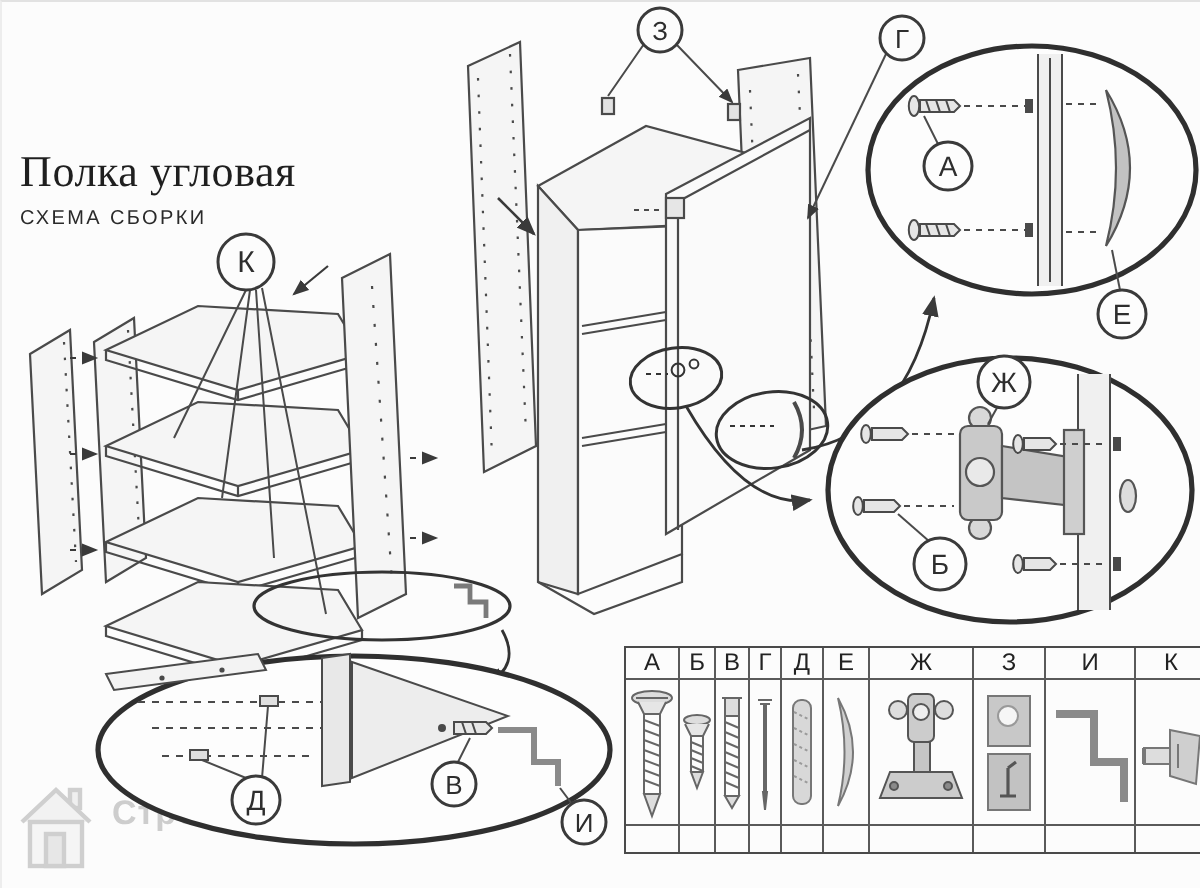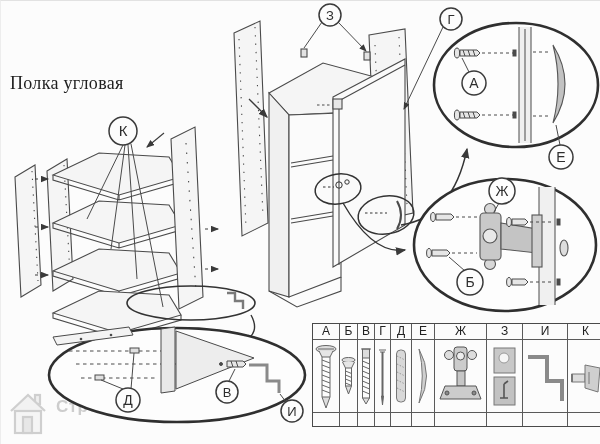--- a/index.html
+++ b/index.html
@@ -4,21 +4,21 @@
 <style>
   html,body{margin:0;padding:0;background:#ffffff;}
   .page{
     position:relative;width:600px;height:444px;overflow:hidden;
     background:#fcfcfc;
     border-top:1px solid #e2e2e2;border-left:1px solid #ededed;
     font-family:"Liberation Sans",sans-serif;
   }
   .art{position:absolute;left:0;top:0;z-index:2;}
   .title-block{position:absolute;left:9px;top:72px;z-index:3;color:#1f1f1f;}
-  .title-block .t1{font-family:"Liberation Serif",serif;font-size:18px;letter-spacing:.3px;}
+  .title-block .t1{font-family:"Liberation Serif",serif;font-size:22px;letter-spacing:.3px;}
   .title-block .t2{font-family:"Liberation Sans",sans-serif;font-size:10px;letter-spacing:1.2px;margin-top:5px;color:#2a2a2a;}
   .watermark{position:absolute;left:6px;top:388px;z-index:1;display:flex;align-items:flex-start;gap:7px;color:#cdcdcd;}
   .watermark .wm-text{font-size:17px;font-weight:bold;line-height:1.12;letter-spacing:.5px;padding-top:8px;}
   
   .parts-table{
     position:absolute;left:311px;top:322px;z-index:3;display:flex;
     border:1.4px solid #4a4a4a;background:rgba(255,255,255,.0);
   }
   .pt-col{display:flex;flex-direction:column;border-right:1px solid #5a5a5a;}
   .pt-col:last-child{border-right:none;}
@@ -287,20 +287,21 @@
         <circle cx="291" cy="410" r="11" fill="#fdfdfd" stroke="#3a3a3a" stroke-width="1.5"></circle>
         <text x="291" y="415" font-size="13" text-anchor="middle">И</text>
       </g>
     </g>
 
     <path d="M248 98 L266 116" stroke="#3a3a3a" stroke-width="1.3" fill="none" marker-end="url(#ah)"></path>
   </svg>
 
   <div class="title-block">
     <div class="t1">Полка угловая</div>
+    <div class="t2">СХЕМА СБОРКИ</div>
   </div>
 
   <div class="parts-table">
     <div class="pt-col" style="width:26px">
       <div class="pt-h">А</div>
       <div class="pt-img">
           <svg width="26" height="68" viewBox="0 0 26 68">
         <g stroke="#666" stroke-width="1" fill="#dddddd">
           <ellipse cx="13" cy="7" rx="10" ry="3.5"></ellipse>
               <path d="M5 7 H21" fill="none"></path>

